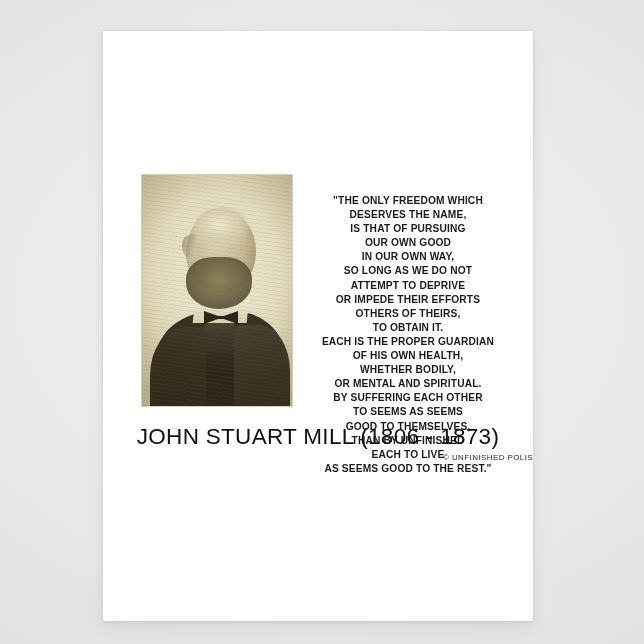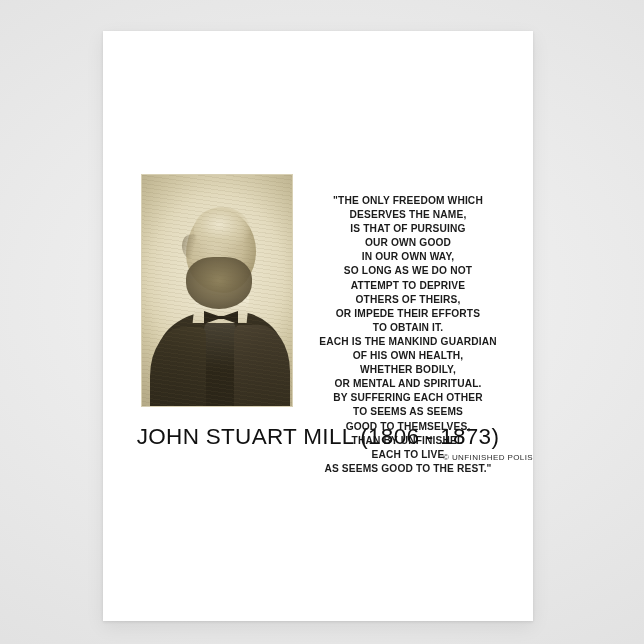--- a/index.html
+++ b/index.html
@@ -245,24 +245,24 @@
       </div>
 
       <div class="quote">
         <div class="quote-line">"THE ONLY FREEDOM WHICH</div>
         <div class="quote-line">DESERVES THE NAME,</div>
         <div class="quote-line">IS THAT OF PURSUING</div>
         <div class="quote-line">OUR OWN GOOD</div>
         <div class="quote-line">IN OUR OWN WAY,</div>
         <div class="quote-line">SO LONG AS WE DO NOT</div>
         <div class="quote-line">ATTEMPT TO DEPRIVE</div>
+        <div class="quote-line">OR IMPEDE THEIR EFFORTS</div>
         <div class="quote-line">OTHERS OF THEIRS,</div>
-        <div class="quote-line">OR IMPEDE THEIR EFFORTS</div>
         <div class="quote-line">TO OBTAIN IT.</div>
-        <div class="quote-line">EACH IS THE MANKIND GUARDIAN</div>
+        <div class="quote-line">EACH IS THE PROPER GUARDIAN</div>
         <div class="quote-line">OF HIS OWN HEALTH,</div>
         <div class="quote-line">WHETHER BODILY,</div>
         <div class="quote-line">OR MENTAL AND SPIRITUAL.</div>
         <div class="quote-line">BY SUFFERING EACH OTHER</div>
         <div class="quote-line">TO SEEMS AS SEEMS</div>
         <div class="quote-line">GOOD TO THEMSELVES,</div>
         <div class="quote-line">THAN BY UNFINISHED</div>
         <div class="quote-line">EACH TO LIVE</div>
         <div class="quote-line">AS SEEMS GOOD TO THE REST."</div>
       </div>

